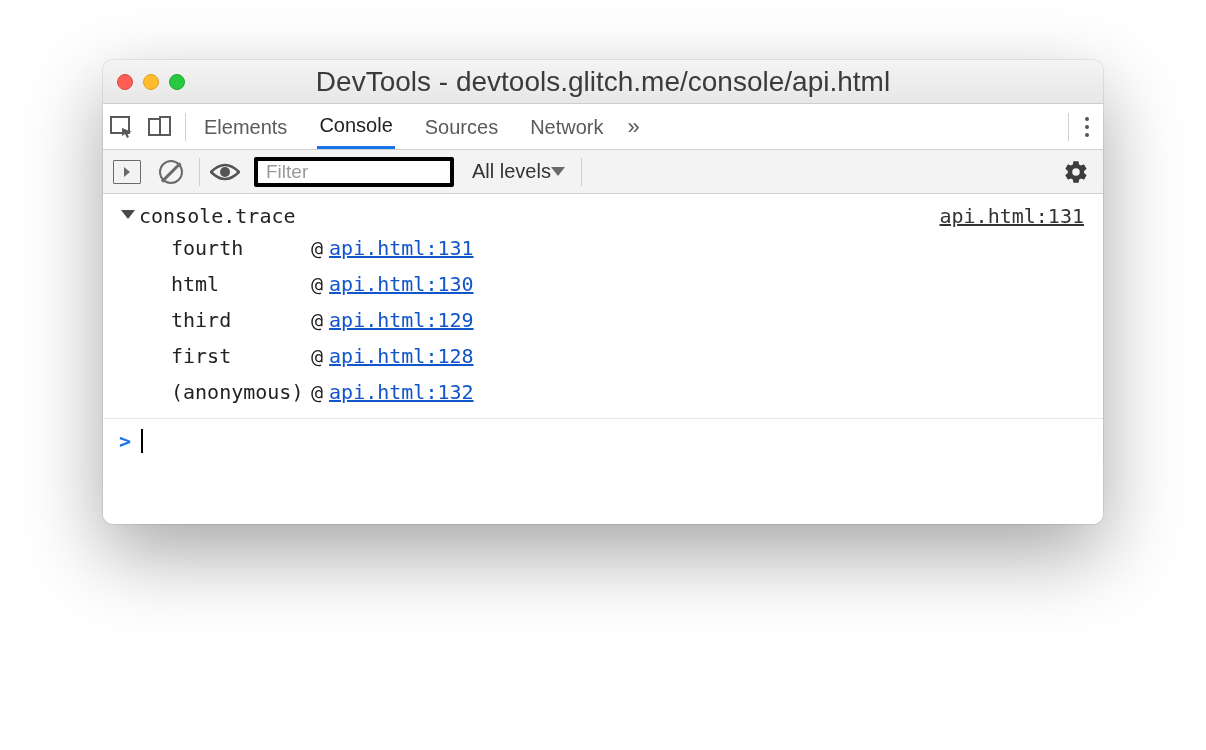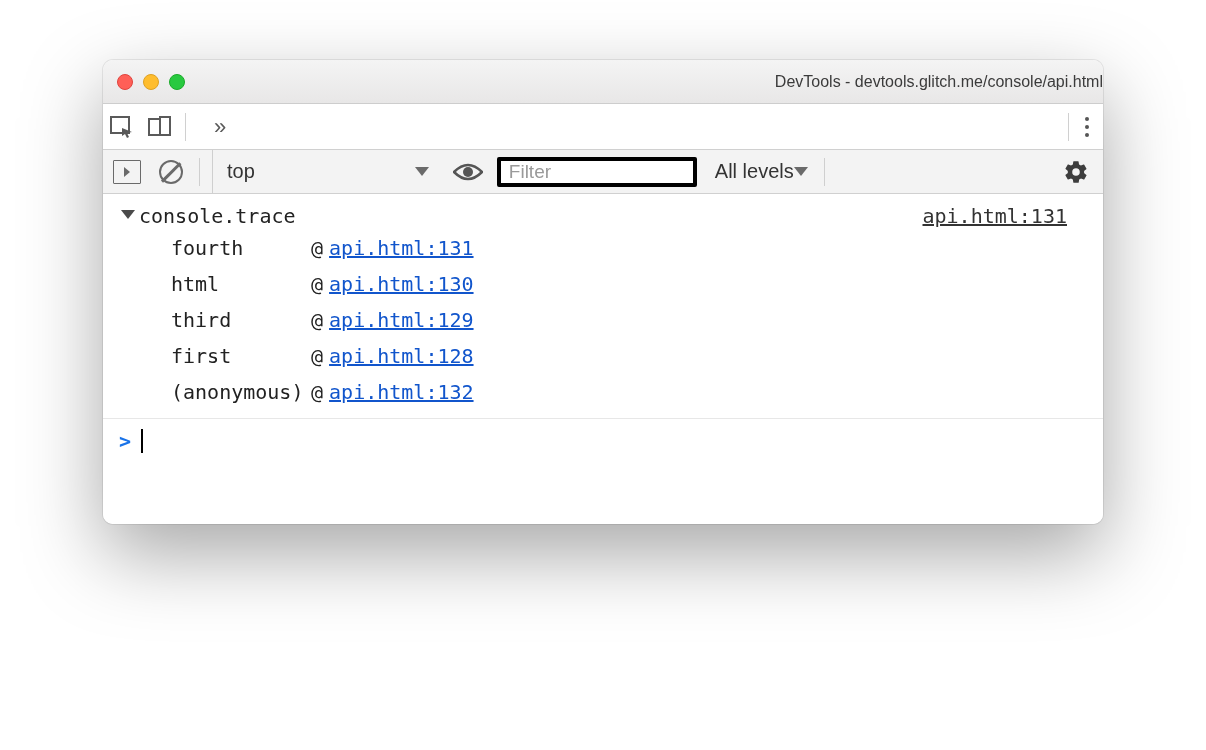--- a/index.html
+++ b/index.html
@@ -39,22 +39,22 @@
     }
     .traffic .dot {
       width: 16px; height: 16px; border-radius: 50%;
     }
     .dot.close { background: #ff5f57; border: 1px solid #e0443e; }
     .dot.min   { background: #ffbd2e; border: 1px solid #dea123; }
     .dot.max   { background: #28c940; border: 1px solid #1aab29; }
     .title {
       position: absolute;
       left: 0; right: 0;
-      text-align: right;
-      font-size: 16px;
+      text-align: center;
+      font-size: 28px;
       color: #3b3b3b;
       pointer-events: none;
     }
 
     
     .tabbar {
       height: 46px;
       display: flex;
       align-items: center;
       border-bottom: 1px solid #d0d0d0;
@@ -164,21 +164,21 @@
     
     .console-body {
       background: #fff;
       padding-top: 8px;
       min-height: 330px;
       font-family: "SFMono-Regular", Menlo, Consolas, monospace;
       font-size: 20px;
     }
     .trace-header {
       display:flex; align-items:flex-start;
-      padding: 2px 32px 2px 36px;
+      padding: 2px 15px 2px 36px;
       position: relative;
     }
     .trace-header .toggle {
       position:absolute; left:18px; top:8px;
       width:0;height:0;border-top:9px solid #4a4a4a;border-left:7px solid transparent;border-right:7px solid transparent;
     }
     .trace-header .label { color:#222; }
     .trace-header .src {
       margin-left:auto; margin-right: 4px;
       color:#333; text-decoration: underline;
@@ -228,40 +228,42 @@
         <path d="M12 12 L22 16 L17 17 L19 21 L17 22 L15 18 L12 20 Z" fill="#5a5a5a"></path>
       </svg>
     </div>
     <div class="icon-slot">
       <svg class="ico" width="24" height="22" viewBox="0 0 24 22">
         <rect x="1" y="3" width="14" height="16" fill="none" stroke="#5a5a5a" stroke-width="2"></rect>
         <rect x="12" y="1" width="10" height="18" fill="#fff" stroke="#5a5a5a" stroke-width="2"></rect>
       </svg>
     </div>
     <div class="divider"></div>
+    <div class="tabs">
+      <div class="tab">Elements</div>
+      <div class="tab active">Console</div>
+      <div class="tab">Sources</div>
+      <div class="tab">Network</div>
+    </div>
     <div class="more">»</div>
     <div class="spacer"></div>
     <div class="divider"></div>
     <div class="kebab">
       <span></span>
         <span></span>
         <span></span>
     </div>
   </div>
 
   <div class="filterbar">
     <div class="icon-box">
       <div class="tri"></div>
     </div>
     <div class="clear-icon"></div>
     <div class="filterbar divider" style="width:1px;height:28px;background:#cfcfcf;margin:0 0 0 16px;border:0;padding:0"></div>
-    <div class="ctx-select">
-      <span>top</span>
-      <span class="tri-down"></span>
-    </div>
     <div class="eye-icon">
       <svg class="ico" width="30" height="20" viewBox="0 0 30 20">
         <path d="M1 10 Q15 -4 29 10 Q15 24 1 10 Z" fill="none" stroke="#555" stroke-width="2.5"></path>
         <circle cx="15" cy="10" r="5" fill="#555"></circle>
       </svg>
     </div>
     <input class="filter-input" placeholder="Filter" style="">
     <div class="levels">
       <span>All levels</span>
       <span class="tri-down"></span>

